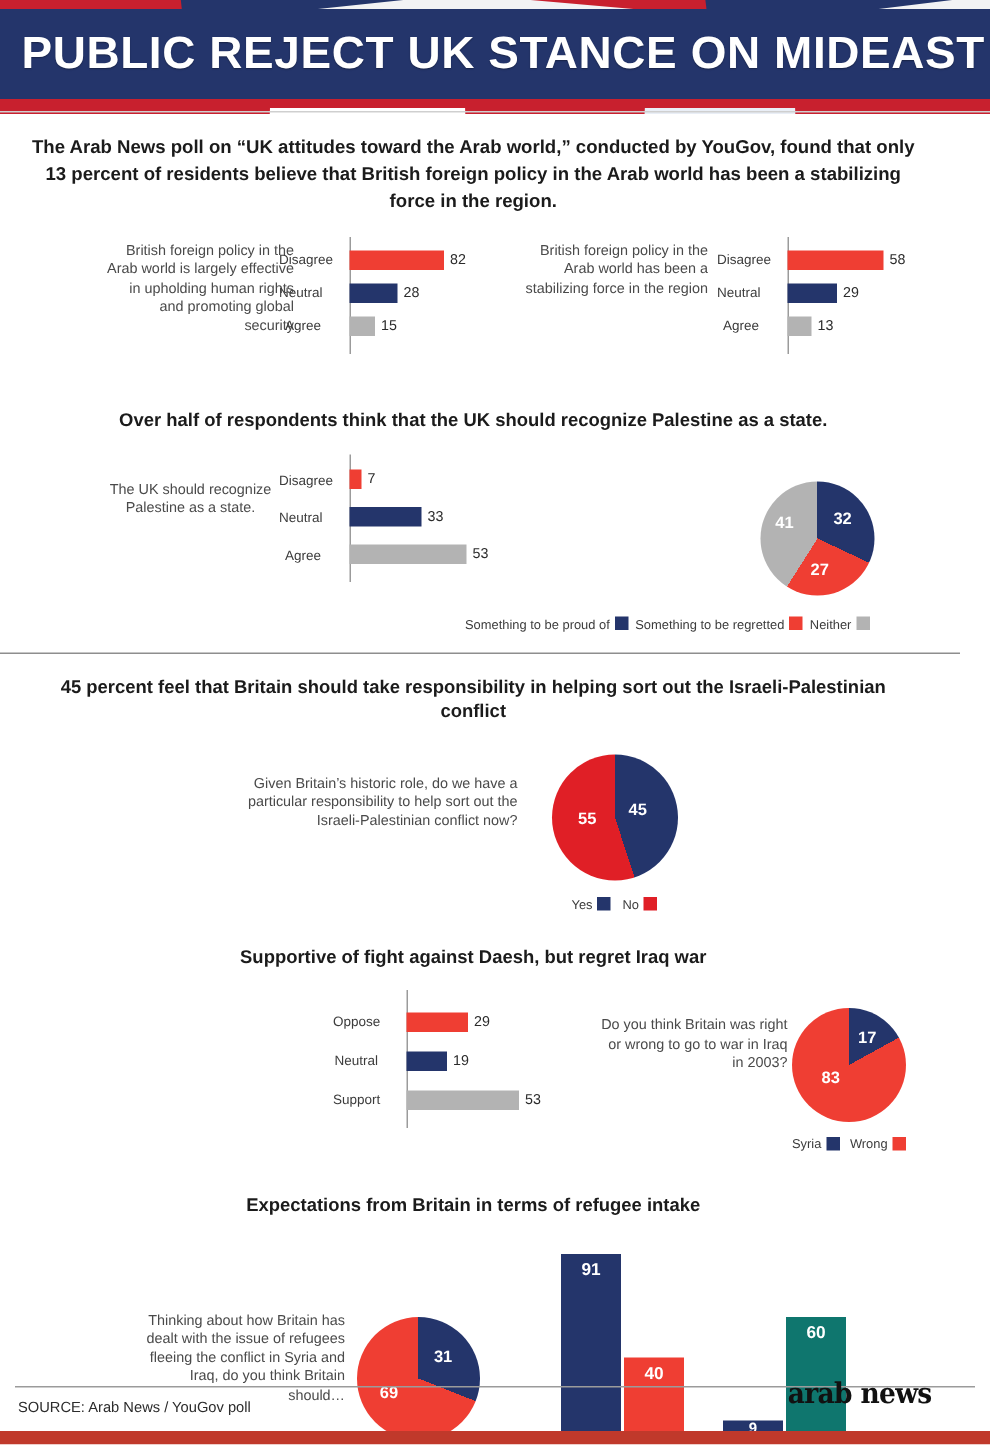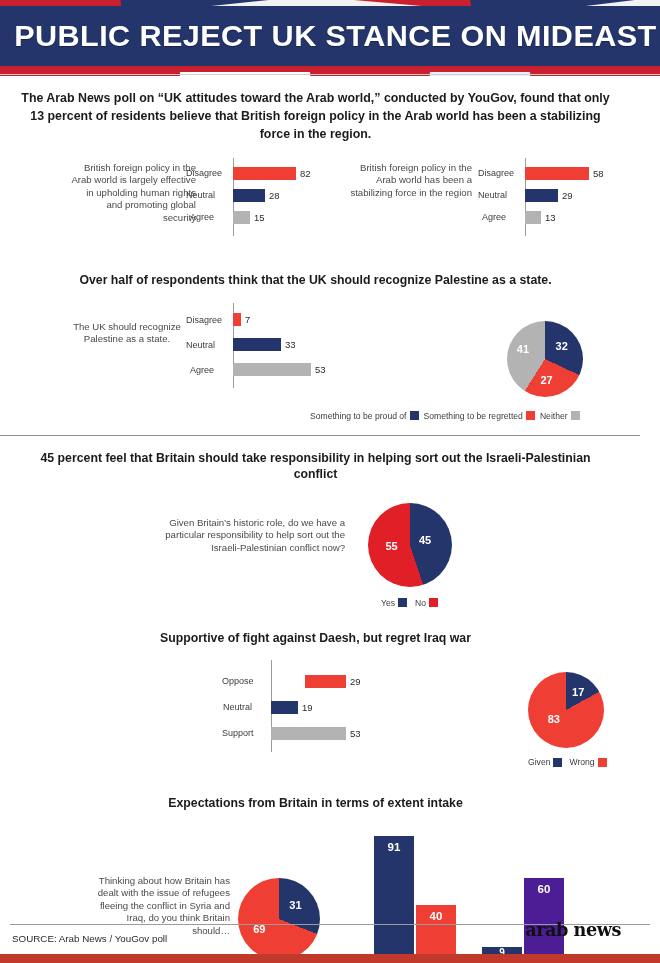--- a/index.html
+++ b/index.html
@@ -270,21 +270,21 @@
   </div>
 
   <div class="section-head" style="margin-top:0px;">Supportive of fight against Daesh, but regret Iraq war</div>
 
   <div style="position:relative;height:140px;margin-top:12px;">
 
 
     <div class="hbar-chart" style="position:absolute;left:222px;top:2px;width:180px;height:92px;">
       <div class="hbar-axis" style="left:49px;top:0;height:92px;"></div>
       <div style="position:absolute;left:0;top:12px;">
-        <div class="hbar-row" style="height:18px;margin-bottom:8px;justify-content:space-between;">
+        <div class="hbar-row" style="height:18px;margin-bottom:8px;">
           <div class="hbar-label" style="width:49px;">Oppose</div>
           <div class="hbar-track">
             <div class="hbar-fill" style="width:41px;background:#ef3e33;"></div>
             <div class="hbar-val">29</div>
           </div>
         </div>
         <div class="hbar-row" style="height:18px;margin-bottom:8px;">
           <div class="hbar-label" style="width:49px;">Neutral</div>
           <div class="hbar-track">
             <div class="hbar-fill" style="width:27px;background:#24356b;"></div>
@@ -294,40 +294,41 @@
         <div class="hbar-row" style="height:18px;">
           <div class="hbar-label" style="width:49px;">Support</div>
           <div class="hbar-track">
             <div class="hbar-fill" style="width:75px;background:#b3b3b3;"></div>
             <div class="hbar-val">53</div>
           </div>
         </div>
       </div>
     </div>
 
+    <div style="position:absolute;left:400px;top:20px;width:125px;" class="qtext">Do you think Britain was right or wrong to go to war in Iraq in 2003?</div>
 
     <div class="pie" style="position:absolute;left:528px;top:14px;width:76px;height:76px;
          background:conic-gradient(#24356b 0deg 61.2deg, #ef3e33 61.2deg 360deg);">
       <div class="pie-lbl" style="left:66%;top:26%;">17</div>
       <div class="pie-lbl" style="left:34%;top:62%;">83</div>
     </div>
 
     <div class="legend" style="position:absolute;left:528px;top:99px;gap:7px;">
       <span class="legend-item">
-        <span>Given</span>
+        <span>Syria</span>
         <span class="swatch" style="background:#24356b;"></span>
       </span>
       <span class="legend-item">
         <span>Wrong</span>
         <span class="swatch" style="background:#ef3e33;"></span>
       </span>
     </div>
   </div>
 
-  <div class="section-head" style="margin-top:-3px;">Expectations from Britain in terms of extent intake</div>
+  <div class="section-head" style="margin-top:-3px;">Expectations from Britain in terms of refugee intake</div>
 
   <div style="position:relative;height:185px;margin-top:8px;">
 
     <div style="position:absolute;left:95px;top:55px;width:135px;" class="qtext">Thinking about how Britain has dealt with the issue of refugees fleeing the conflict in Syria and Iraq, do you think Britain should…</div>
 
     <div class="pie" style="position:absolute;left:238px;top:58px;width:82px;height:82px;
          background:conic-gradient(#24356b 0deg 111.6deg, #ef3e33 111.6deg 360deg);">
       <div class="pie-lbl" style="left:70%;top:33%;">31</div>
       <div class="pie-lbl" style="left:26%;top:62%;">69</div>
     </div>
@@ -344,21 +345,21 @@
       <div style="position:absolute;left:0;top:0;width:230px;height:140px;">
         <div class="col" style="left:14px;width:40px;height:124px;background:#24356b;">
           <div class="col-val">91</div>
         </div>
         <div class="col" style="left:56px;width:40px;height:55px;background:#ef3e33;">
           <div class="col-val">40</div>
         </div>
         <div class="col" style="left:122px;width:40px;height:13px;background:#24356b;">
           <div class="col-val" style="top:0px;font-size:10px;">9</div>
         </div>
-        <div class="col" style="left:164px;width:40px;height:82px;background:#4c1d95;">
+        <div class="col" style="left:164px;width:40px;height:82px;background:#0f766e;">
           <div class="col-val">60</div>
         </div>
       </div>
       <div class="col-baseline" style="left:5px;top:140px;width:210px;"></div>
       <div class="col-cat" style="left:5px;top:144px;width:100px;">Take fewer refugees from Iraq and Syria</div>
       <div class="col-cat" style="left:113px;top:144px;width:100px;">Take more refugees from Iraq and Syria</div>
 
     </div>
   </div>
 

